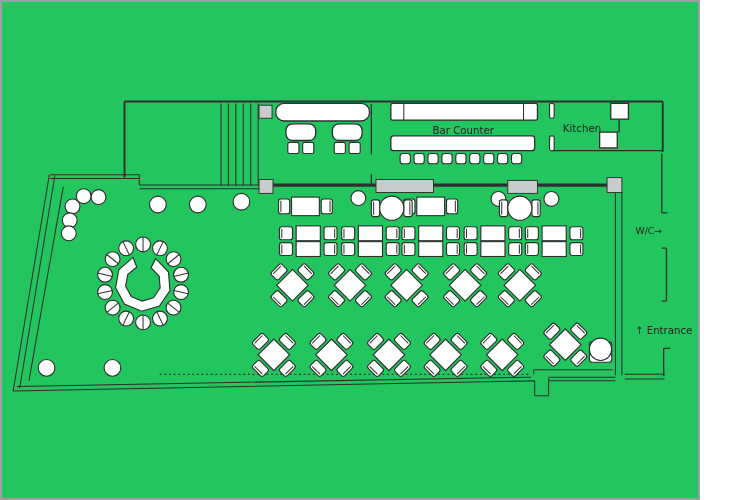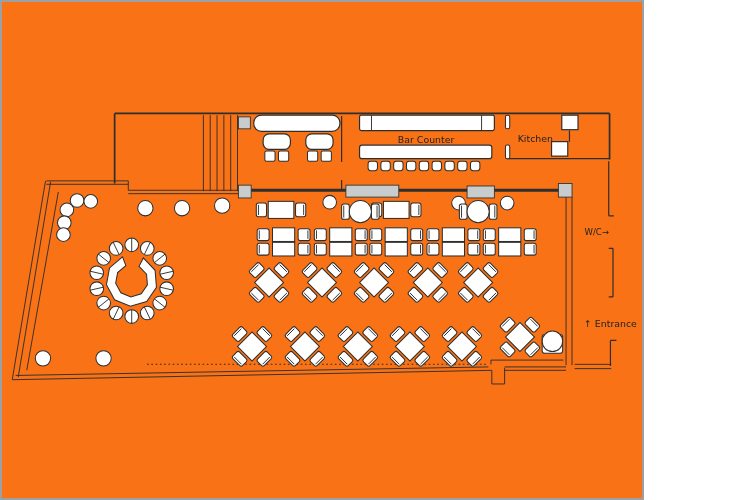--- a/index.html
+++ b/index.html
@@ -1,19 +1,19 @@
 <!DOCTYPE html>
 <html style="--line: #2e2e2e; --planter: #c9cccc;"><head>
 <meta charset="utf-8">
 <style>
   :root { --line:#2e2e2e; --planter:#c9cccc; }
   html,body { margin:0; padding:0; background:#fff; }
   .frame {
-    box-sizing:border-box; width:644px; height:500px;
-    border:2px solid #9aa0a4; background:#f97316; overflow:hidden;
+    box-sizing:border-box; width:700px; height:500px;
+    border:2px solid #9aa0a4; background:#22c55e; overflow:hidden;
   }
   svg { display:block; width:100%; height:100%; }
   .w2  { stroke:var(--line); stroke-width:2;   fill:none; }
   .w14 { stroke:var(--line); stroke-width:1.4; fill:none; }
   .w11 { stroke:var(--line); stroke-width:1.1; fill:none; }
   .rail{ stroke:var(--line); stroke-width:3.5; fill:none; }
   .dash{ stroke:var(--line); stroke-width:1.2; fill:none; stroke-dasharray:2 3; }
   .ln  { fill:#fff; stroke:var(--line); stroke-width:1.2; }
   .ln14{ fill:#fff; stroke:var(--line); stroke-width:1.4; }
   .lnl { stroke:var(--line); stroke-width:1.1; fill:none; }

